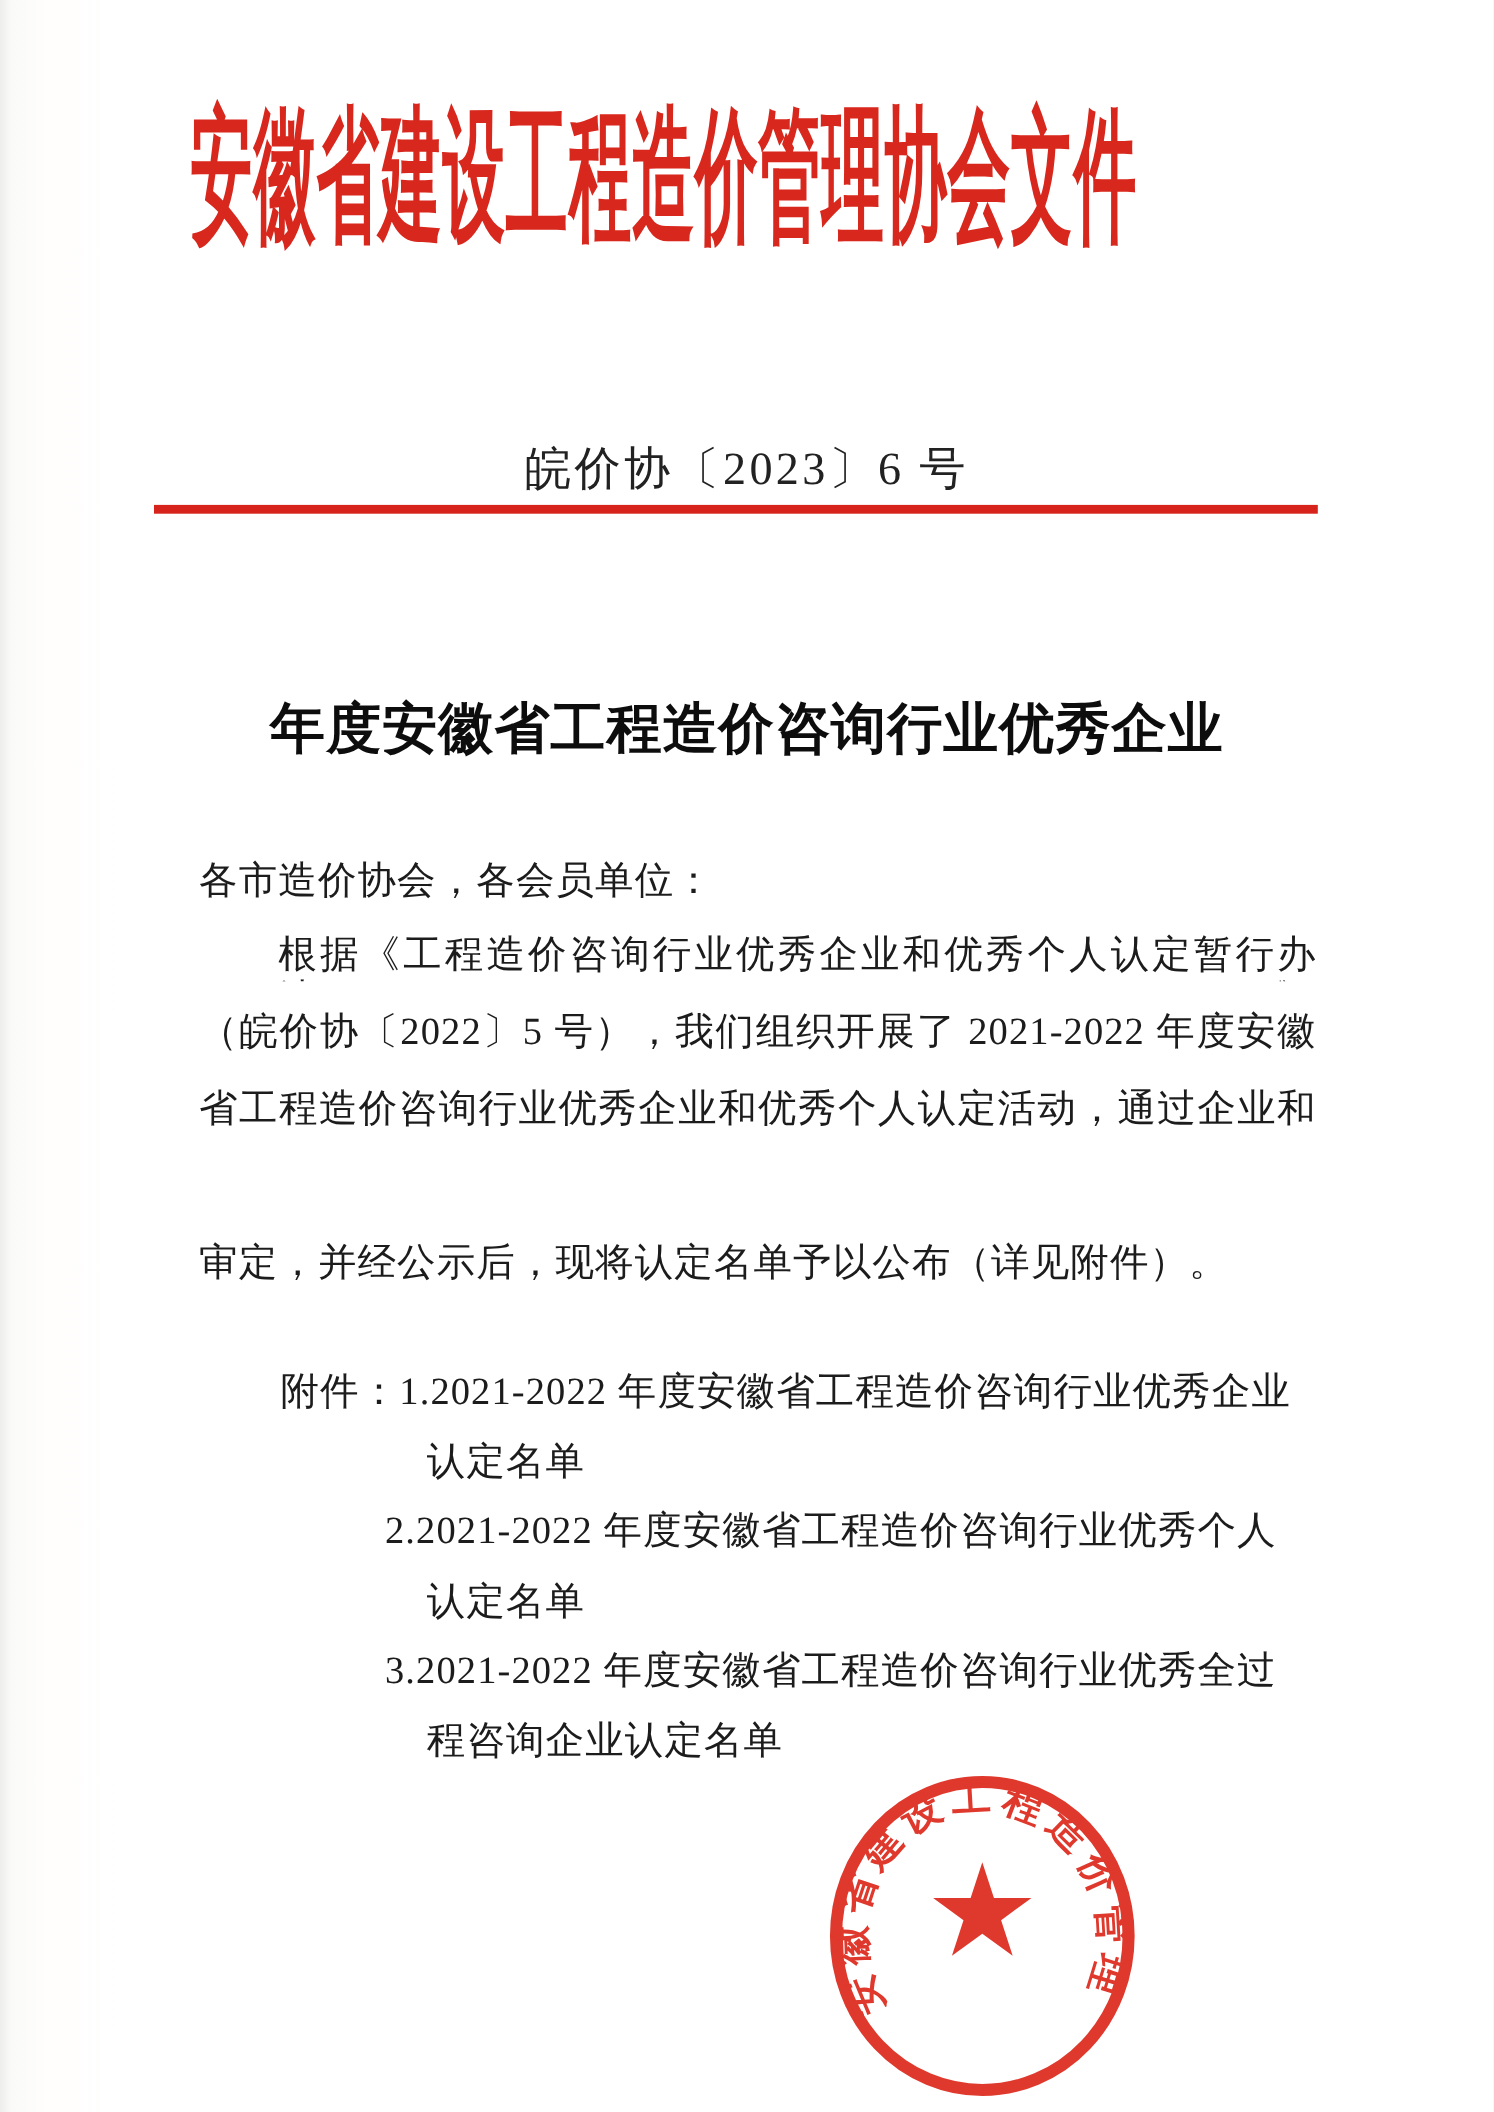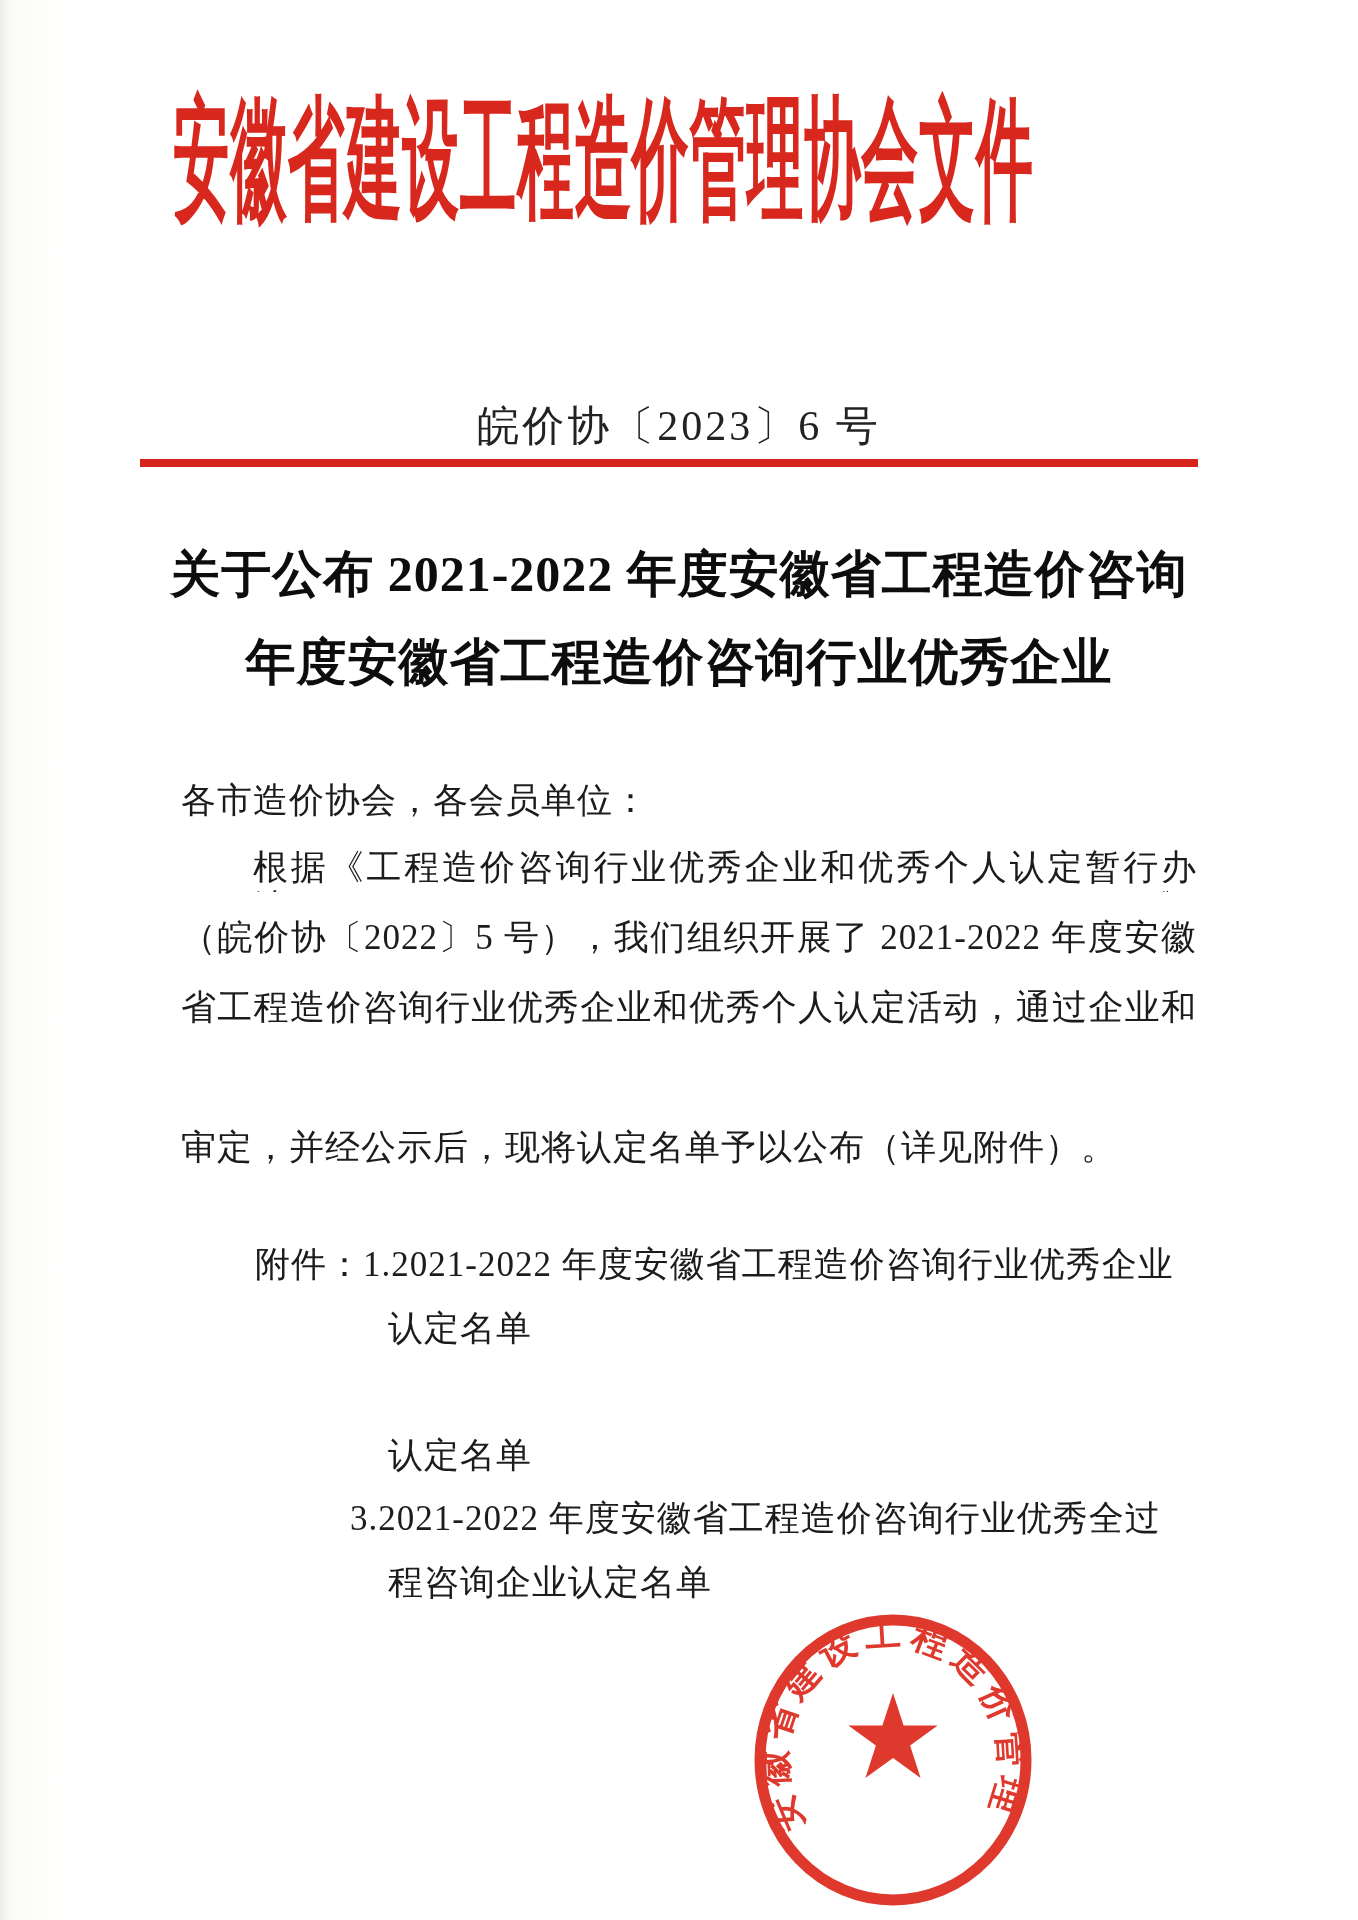--- a/index.html
+++ b/index.html
@@ -124,32 +124,32 @@
 <div class="page">
 
   <div class="org-title">
     <span class="org-title-inner">安徽省建设工程造价管理协会文件</span>
   </div>
 
   <div class="doc-number">皖价协〔2023〕6 号</div>
 
   <div class="red-rule"></div>
 
-  <div class="doc-title l1">关于公布 2021-2022 年度安徽省工程造价咨询</div>
   <div class="doc-title l2">年度安徽省工程造价咨询行业优秀企业</div>
 
   <div class="body-line salutation">各市造价协会，各会员单位：</div>
 
   <div class="body-line jl p0">根据《工程造价咨询行业优秀企业和优秀个人认定暂行办法》</div>
   <div class="body-line jl p1">（皖价协〔2022〕5 号），我们组织开展了 2021-2022 年度安徽</div>
   <div class="body-line jl p2">省工程造价咨询行业优秀企业和优秀个人认定活动，通过企业和</div>
   <div class="body-line p4">审定，并经公示后，现将认定名单予以公布（详见附件）。</div>
 
   <div class="body-line a0">附件：1.2021-2022 年度安徽省工程造价咨询行业优秀企业</div>
   <div class="body-line a1">认定名单</div>
+  <div class="body-line a2">2.2021-2022 年度安徽省工程造价咨询行业优秀个人</div>
   <div class="body-line a3">认定名单</div>
   <div class="body-line a4">3.2021-2022 年度安徽省工程造价咨询行业优秀全过</div>
   <div class="body-line a5">程咨询企业认定名单</div>
 
   <svg class="seal" viewBox="0 0 286 300" xmlns="http://www.w3.org/2000/svg">
     <ellipse class="seal-ring" cx="143" cy="150" rx="133" ry="140"></ellipse>
     <path id="sealArc" d="M 55.3 215.4 A 107 114 0 1 1 230.7 215.4" fill="none"></path>
     <polygon class="seal-star" points="143,83 132.4,115.5 98.3,115.5 125.9,135.6 115.4,168 143,148 170.6,168 160.1,135.6 187.7,115.5 153.6,115.5"></polygon>
     <text class="seal-arc-text">
       <textPath href="#sealArc" startOffset="0">安徽省建设工程造价管理协会</textPath>

